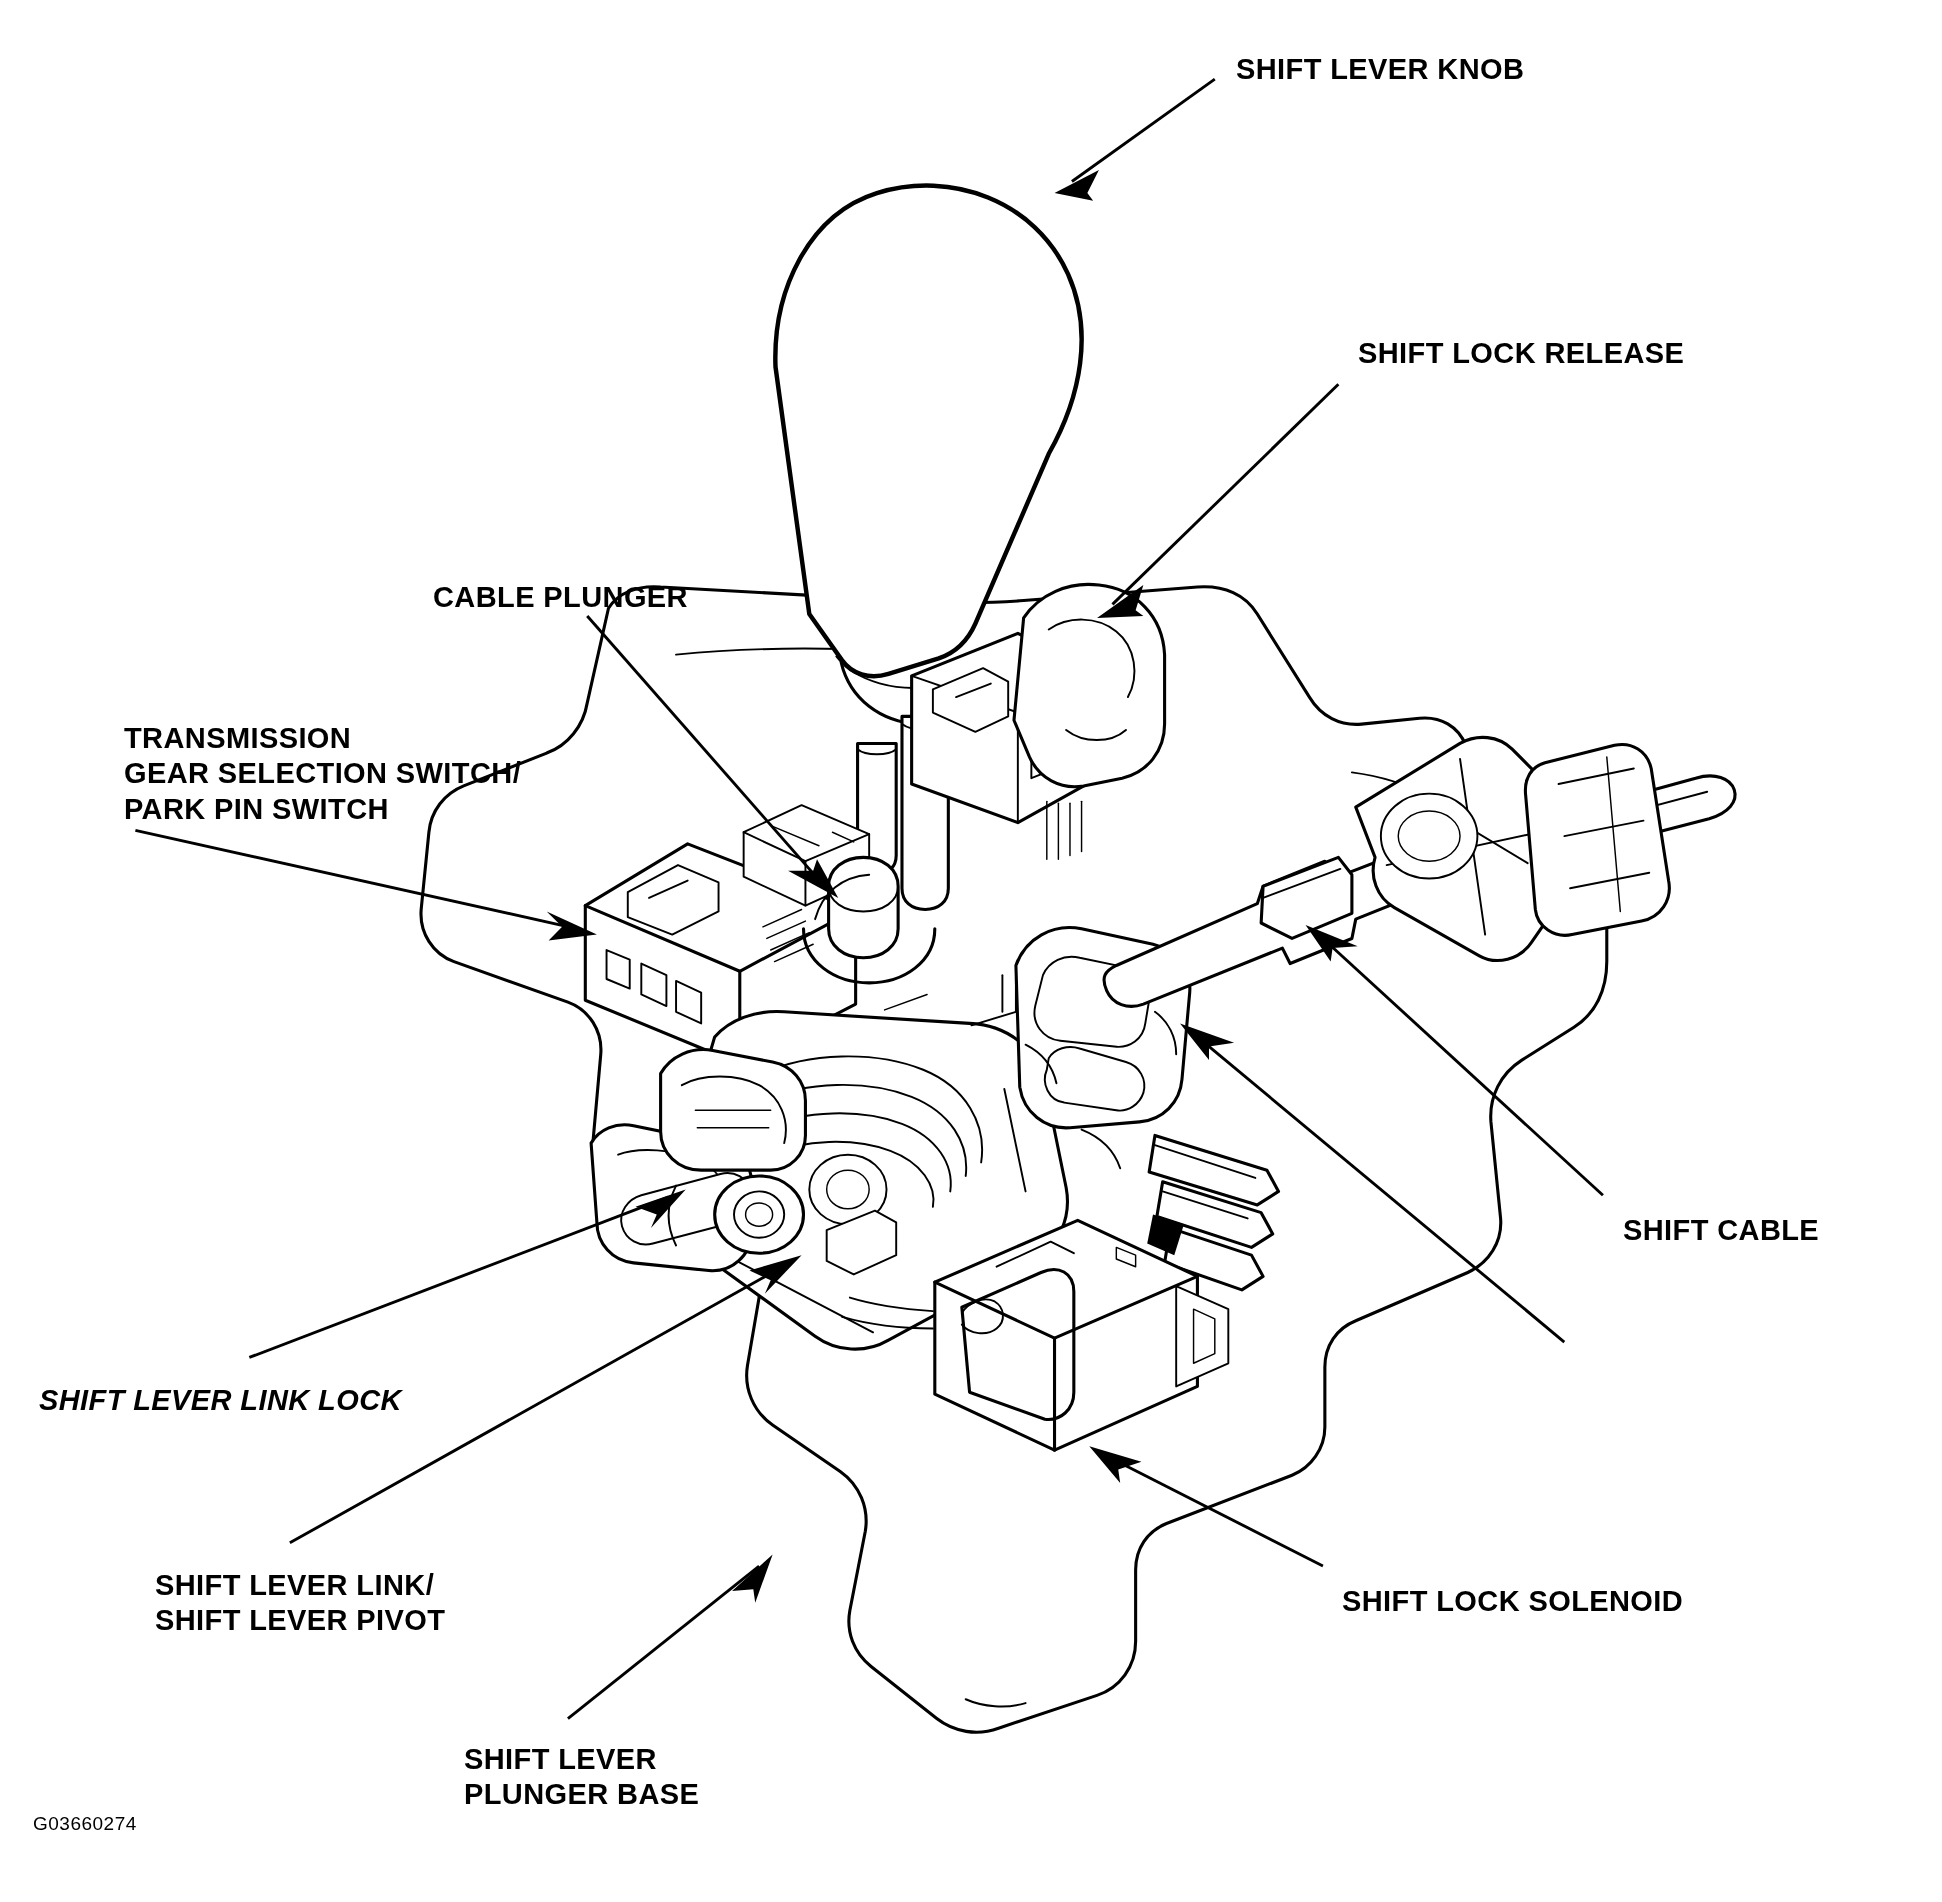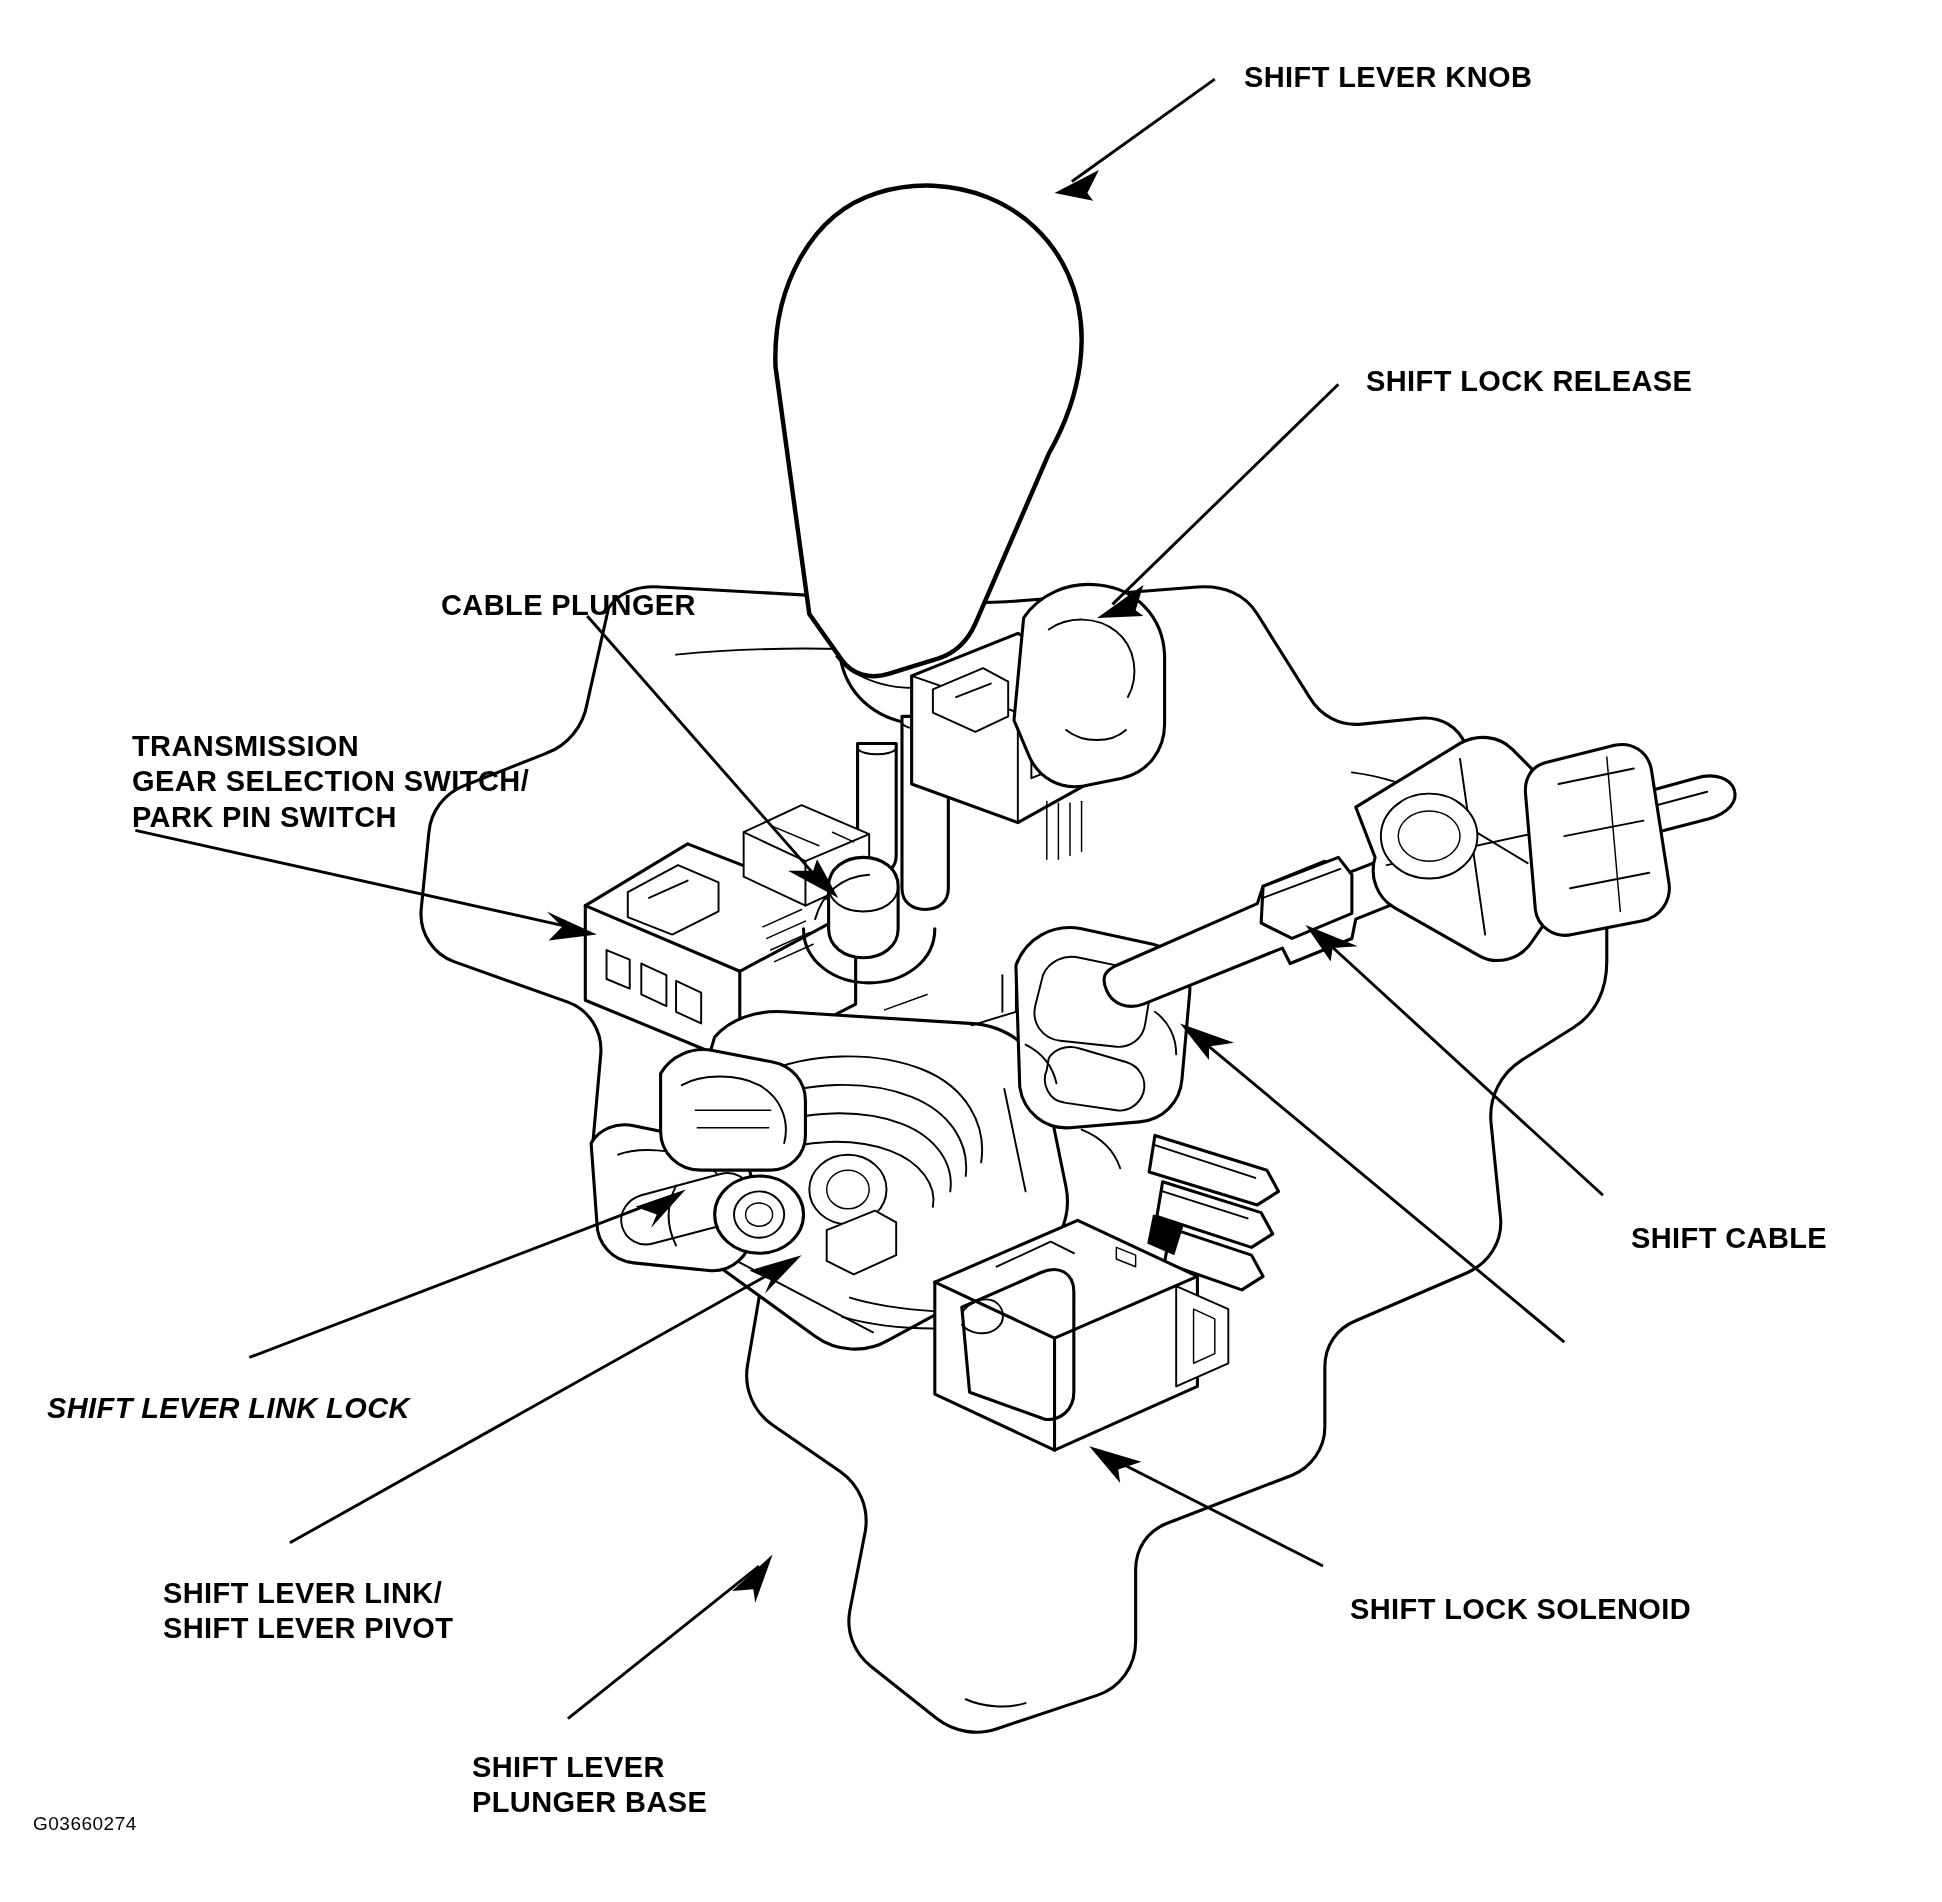--- a/index.html
+++ b/index.html
@@ -28,21 +28,21 @@
   }
   .callout-label {
     position: absolute;
     font-family: "Liberation Sans", sans-serif;
     font-weight: bold;
     font-size: 29px;
     line-height: 1.22;
     letter-spacing: 0.4px;
     color: #000000;
     white-space: pre;
-    margin: 16px;
+    margin: 8px;
   }
   .figure-id {
     position: absolute;
     font-family: "Liberation Sans", sans-serif;
     font-weight: normal;
     font-size: 19px;
     letter-spacing: 0.5px;
     color: #000000;
     white-space: pre;
   }
@@ -487,21 +487,21 @@
 
       <g>
         <line class="leader" x1="588" y1="1780" x2="786" y2="1622"></line>
         <path class="solid" d="M 800 1610 L 758 1648 L 780 1646 L 782 1660 Z"></path>
       </g>
     </g>
   </svg>
 
   <div class="callout-label" style="left:1228px; top:44px;">SHIFT LEVER KNOB</div>
 
-  <div class="callout-label" style="left:1350px; top:348px;">SHIFT LOCK RELEASE</div>
+  <div class="callout-label" style="left:1350px; top:328px;">SHIFT LOCK RELEASE</div>
 
   <div class="callout-label" style="left:425px; top:572px;">CABLE PLUNGER</div>
 
   <div class="callout-label" style="left:116px; top:713px;">TRANSMISSION
 GEAR SELECTION SWITCH/
 PARK PIN SWITCH</div>
 
   <div class="callout-label" style="left:1615px; top:1205px;">SHIFT CABLE</div>
 
 

